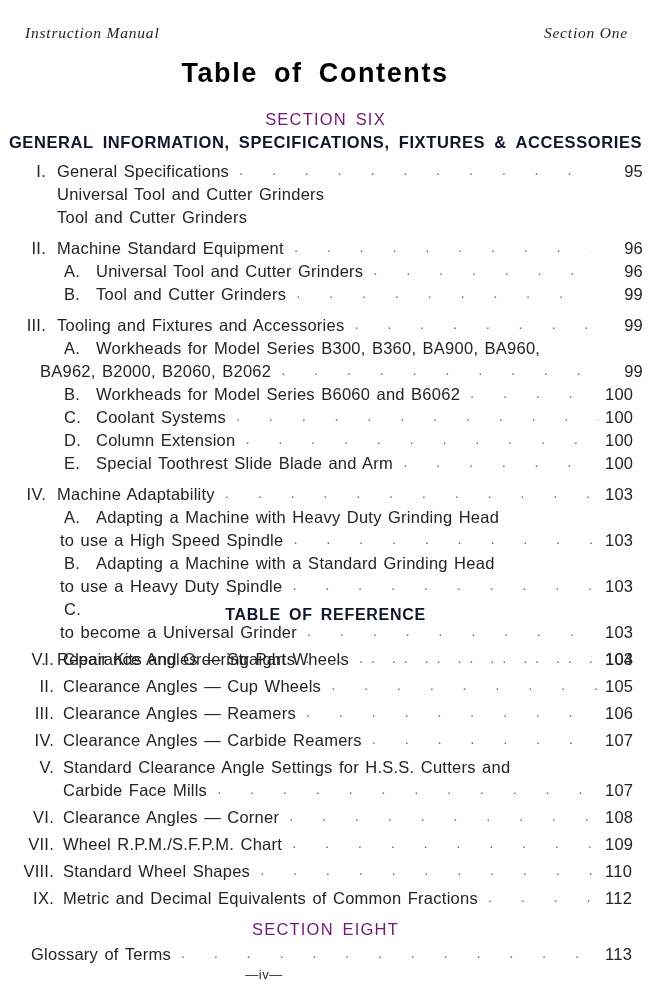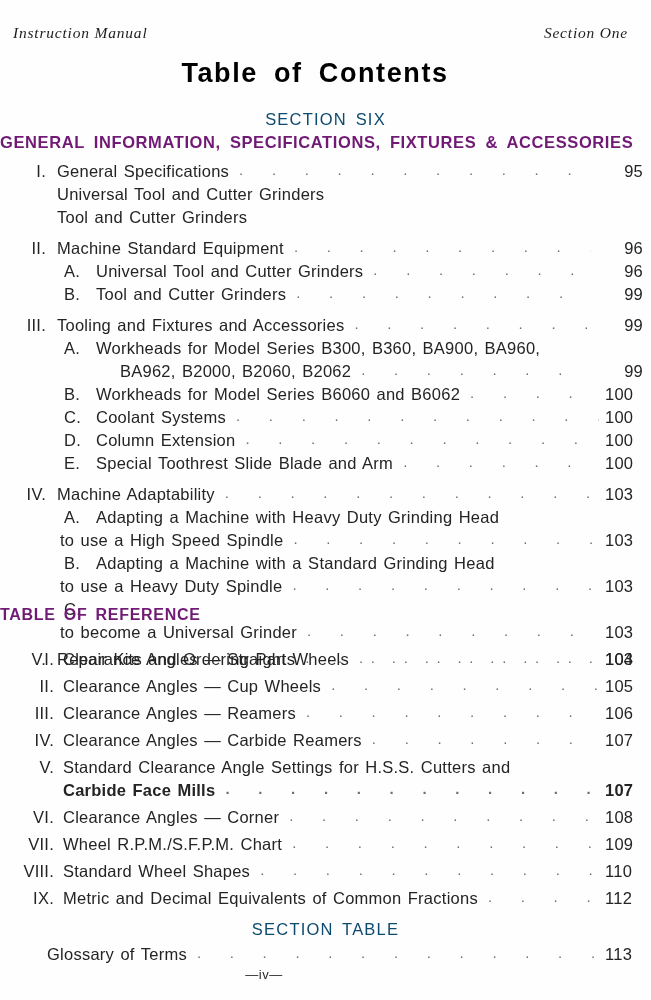--- a/index.html
+++ b/index.html
@@ -20,21 +20,21 @@
     position: relative;
     width: 651px;
     height: 1000px;
     background: #fefefe;
   }
 
   
   .runhead {
     position: absolute;
     top: 24px;
-    left: 0;
+    left: 12px;
     right: 0;
     height: 20px;
   }
   .runhead-left,
   .runhead-right {
     position: absolute;
     font-family: "Liberation Serif", serif;
     font-style: italic;
     font-size: 15.5px;
     letter-spacing: 0.8px;
@@ -59,30 +59,30 @@
   }
 
   
   .section-name {
     width: 651px;
     text-align: center;
     font-size: 16.5px;
     font-weight: normal;
     letter-spacing: 1.2px;
     word-spacing: 3px;
-    color: #0c4a6e;
+    color: #701a75;
   }
   .section-subtitle {
     width: 651px;
-    text-align: left;
+    text-align: center;
     font-size: 16px;
     font-weight: bold;
     letter-spacing: 0.7px;
     word-spacing: 3px;
-    color: #701a75;
+    color: #0f172a;
   }
   .section-subtitle.wide {
     font-size: 16.5px;
     letter-spacing: 0.6px;
     word-spacing: 4px;
   }
 
   
   .toc-block { position: absolute; left: 0; width: 651px; }
 
@@ -125,25 +125,25 @@
     color: #242424;
   }
   .page-no.two { text-align: right; padding-right: 8px; }
 
   
   .lvl-roman .num  { width: 46px; padding-right: 11px; }
   .lvl-letter      { padding-left: 64px; }
   .lvl-letter .num { width: 22px; padding-right: 10px; text-align: left; }
   .lvl-plain       { padding-left: 57px; }
   .lvl-cont        { padding-left: 60px; }
-  .lvl-cont-letter { padding-left: 120px; }
+  .lvl-cont-letter { padding-left: 40px; }
 
   
   .s7 .num { width: 54px; padding-right: 9px; }
-  .s7 .cont-indent { padding-left: 63px; font-weight: bold; }
+  .s7 .cont-indent { padding-left: 63px; }
 
   .spacer-xs { height: 4px; }
   .spacer-s  { height: 8px; }
 
   .folio {
     position: absolute;
     bottom: 18px;
     left: 0;
     width: 528px;
     text-align: center;
@@ -408,25 +408,25 @@
 
     <div class="row lvl-roman">
       <span class="num">IX.</span>
       <span class="label">Metric and Decimal Equivalents of Common Fractions</span>
       <span class="leader">.    .    .    .    .    .    .    .    .    .    .    .    .    .    .    .    .    .    .    .    .    .    .    .    .</span>
       <span class="page-no">112</span>
     </div>
   </div>
 
   <div class="toc-block" style="top:920px;">
-    <div class="section-name">SECTION TABLE</div>
+    <div class="section-name">SECTION EIGHT</div>
   </div>
 
   <div class="toc-block" style="top:945px;">
-    <div class="row" style="padding-left:31px;margin-left:16px;">
+    <div class="row" style="padding-left:31px;">
       <span class="label">Glossary of Terms</span>
       <span class="leader">.    .    .    .    .    .    .    .    .    .    .    .    .    .    .    .    .    .    .    .    .    .    .    .    .</span>
       <span class="page-no">113</span>
     </div>
   </div>
 
   <div class="folio">—iv—</div>
 
 </div>
 

